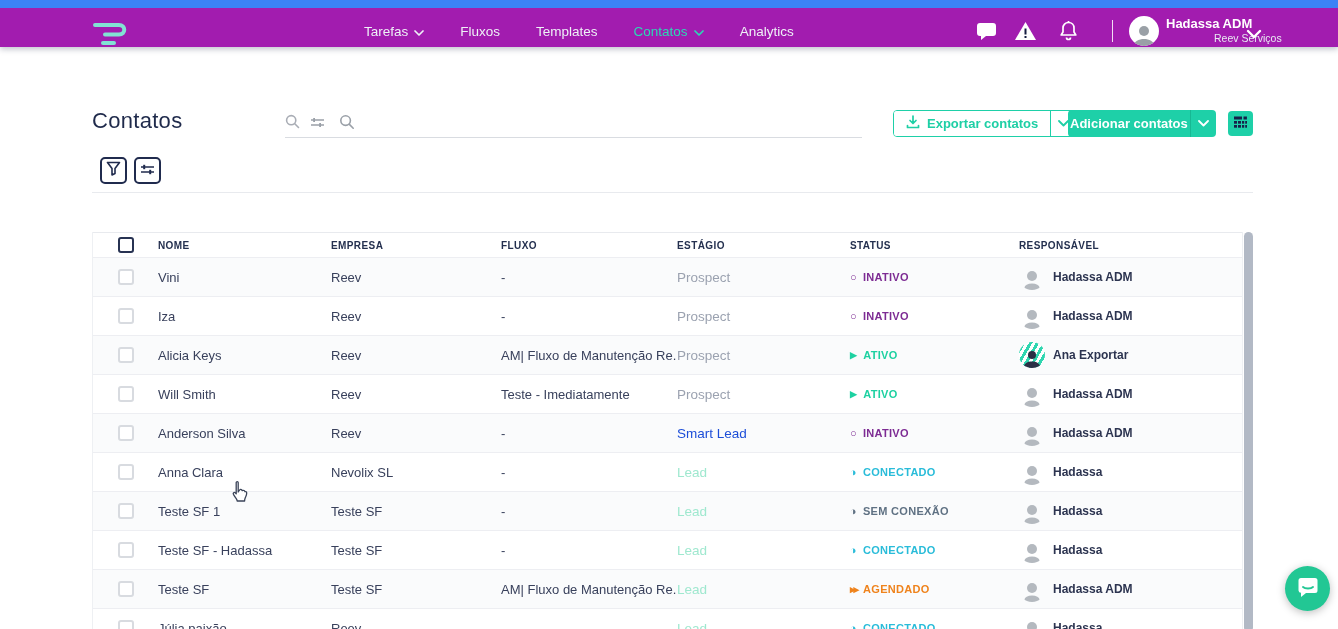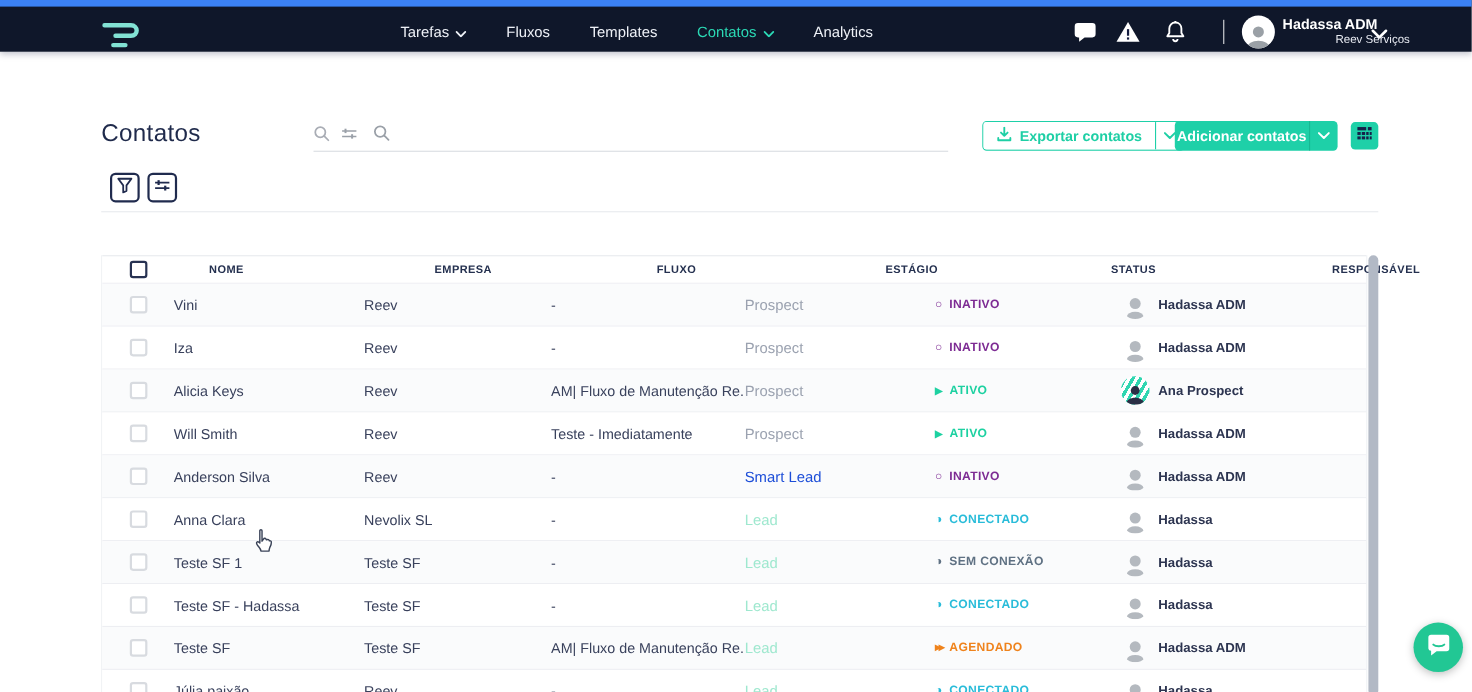--- a/index.html
+++ b/index.html
@@ -4,21 +4,21 @@
 <style>
   * { box-sizing: border-box; margin: 0; padding: 0; }
   html,body { width:1338px; height:629px; overflow:hidden; }
   body {
     font-family: "Liberation Sans", sans-serif;
     background:#fff; position:relative; color:#39415c;
   }
   
   .navbar {
     position:absolute; top:0; left:0; width:1338px; height:47px;
-    background:#0f172a; border-top:6px solid #3b82f6;
+    background:#a21caf; border-top:8px solid #3b82f6;
     box-shadow:0 2px 6px rgba(20,28,64,.28);
   }
   .logo { position:absolute; left:88px; top:9px; cursor:pointer; }
   .nav-menu { position:absolute; left:364px; top:4px; height:39px; display:flex; align-items:center; gap:36px; }
   .nav-item { color:#eef1f7; font-size:13.5px; display:flex; align-items:center; gap:6px; cursor:pointer; white-space:nowrap; }
   .nav-item.active { color:#2bd9b5; }
   .nav-item .chev { display:flex; margin-top:2px; }
   .nav-right-icon { position:absolute; cursor:pointer; }
   .nav-divider { position:absolute; left:1112px; top:12px; width:1px; height:22px; background:rgba(255,255,255,.85); }
   .nav-avatar {
@@ -62,21 +62,21 @@
     position:absolute; left:1228px; top:111px; width:25px; height:25px; border-radius:4px;
     background:#1ed0a8; display:flex; align-items:center; justify-content:center; cursor:pointer;
   }
 
   
   .table { position:absolute; left:92px; top:232px; width:1151px; border-left:1px solid #eef0f3; border-right:1px solid #eef0f3; }
   .trow {
     display:grid; grid-template-columns:65px 173px 170px 176px 173px 169px auto;
     align-items:center; border-bottom:1px solid #edeef2; background:#fff;
   }
-  .thead { height:26px; border-top:1px solid #e8eaee;gap:32px; }
+  .thead { height:26px; border-top:1px solid #e8eaee; }
   .thead .th { font-size:10px; font-weight:bold; color:#24304f; letter-spacing:.4px; }
   .tbody-row { height:39px; cursor:pointer; }
   .tbody-row:nth-child(odd) { background:#fafbfc; }
   .cell-check { display:flex; justify-content:center; }
   .checkbox { width:16px; height:16px; border:2px solid #d8dbe0; border-radius:3px; background:#fff; cursor:pointer; }
   .checkbox.dark { border-color:#273252; }
   .cell-name, .cell-company { font-size:13px; color:#39415c; }
   .cell-flow { font-size:13px; color:#39415c; white-space:nowrap; overflow:hidden; text-overflow:clip; padding-right:4px; }
   .cell-stage { font-size:13.5px; }
   .cell-status { font-size:11px; font-weight:bold; letter-spacing:.3px; display:flex; align-items:center; gap:6px; white-space:nowrap; }
@@ -350,21 +350,21 @@
       <span>ATIVO</span>
     </div>
     <div class="cell-owner">
 
       <span class="avatar-photo">
         <svg width="20" height="19" viewBox="0 0 20 19">
           <circle cx="10" cy="6" r="4" fill="#2a2f45"></circle>
           <path d="M1 21c0-6 4-8.5 9-8.5s9 2.5 9 8.5z" fill="#2a2f45"></path>
         </svg>
       </span>
-      <span class="owner-name">Ana Prospect</span>
+      <span class="owner-name">Ana Exportar</span>
     </div>
   </div>
 
   <div class="trow tbody-row">
     <div class="cell-check">
           <span class="checkbox"></span>
         </div>
     <div class="cell-name">Will Smith</div>
     <div class="cell-company">Reev</div>
     <div class="cell-flow">Teste - Imediatamente</div>

